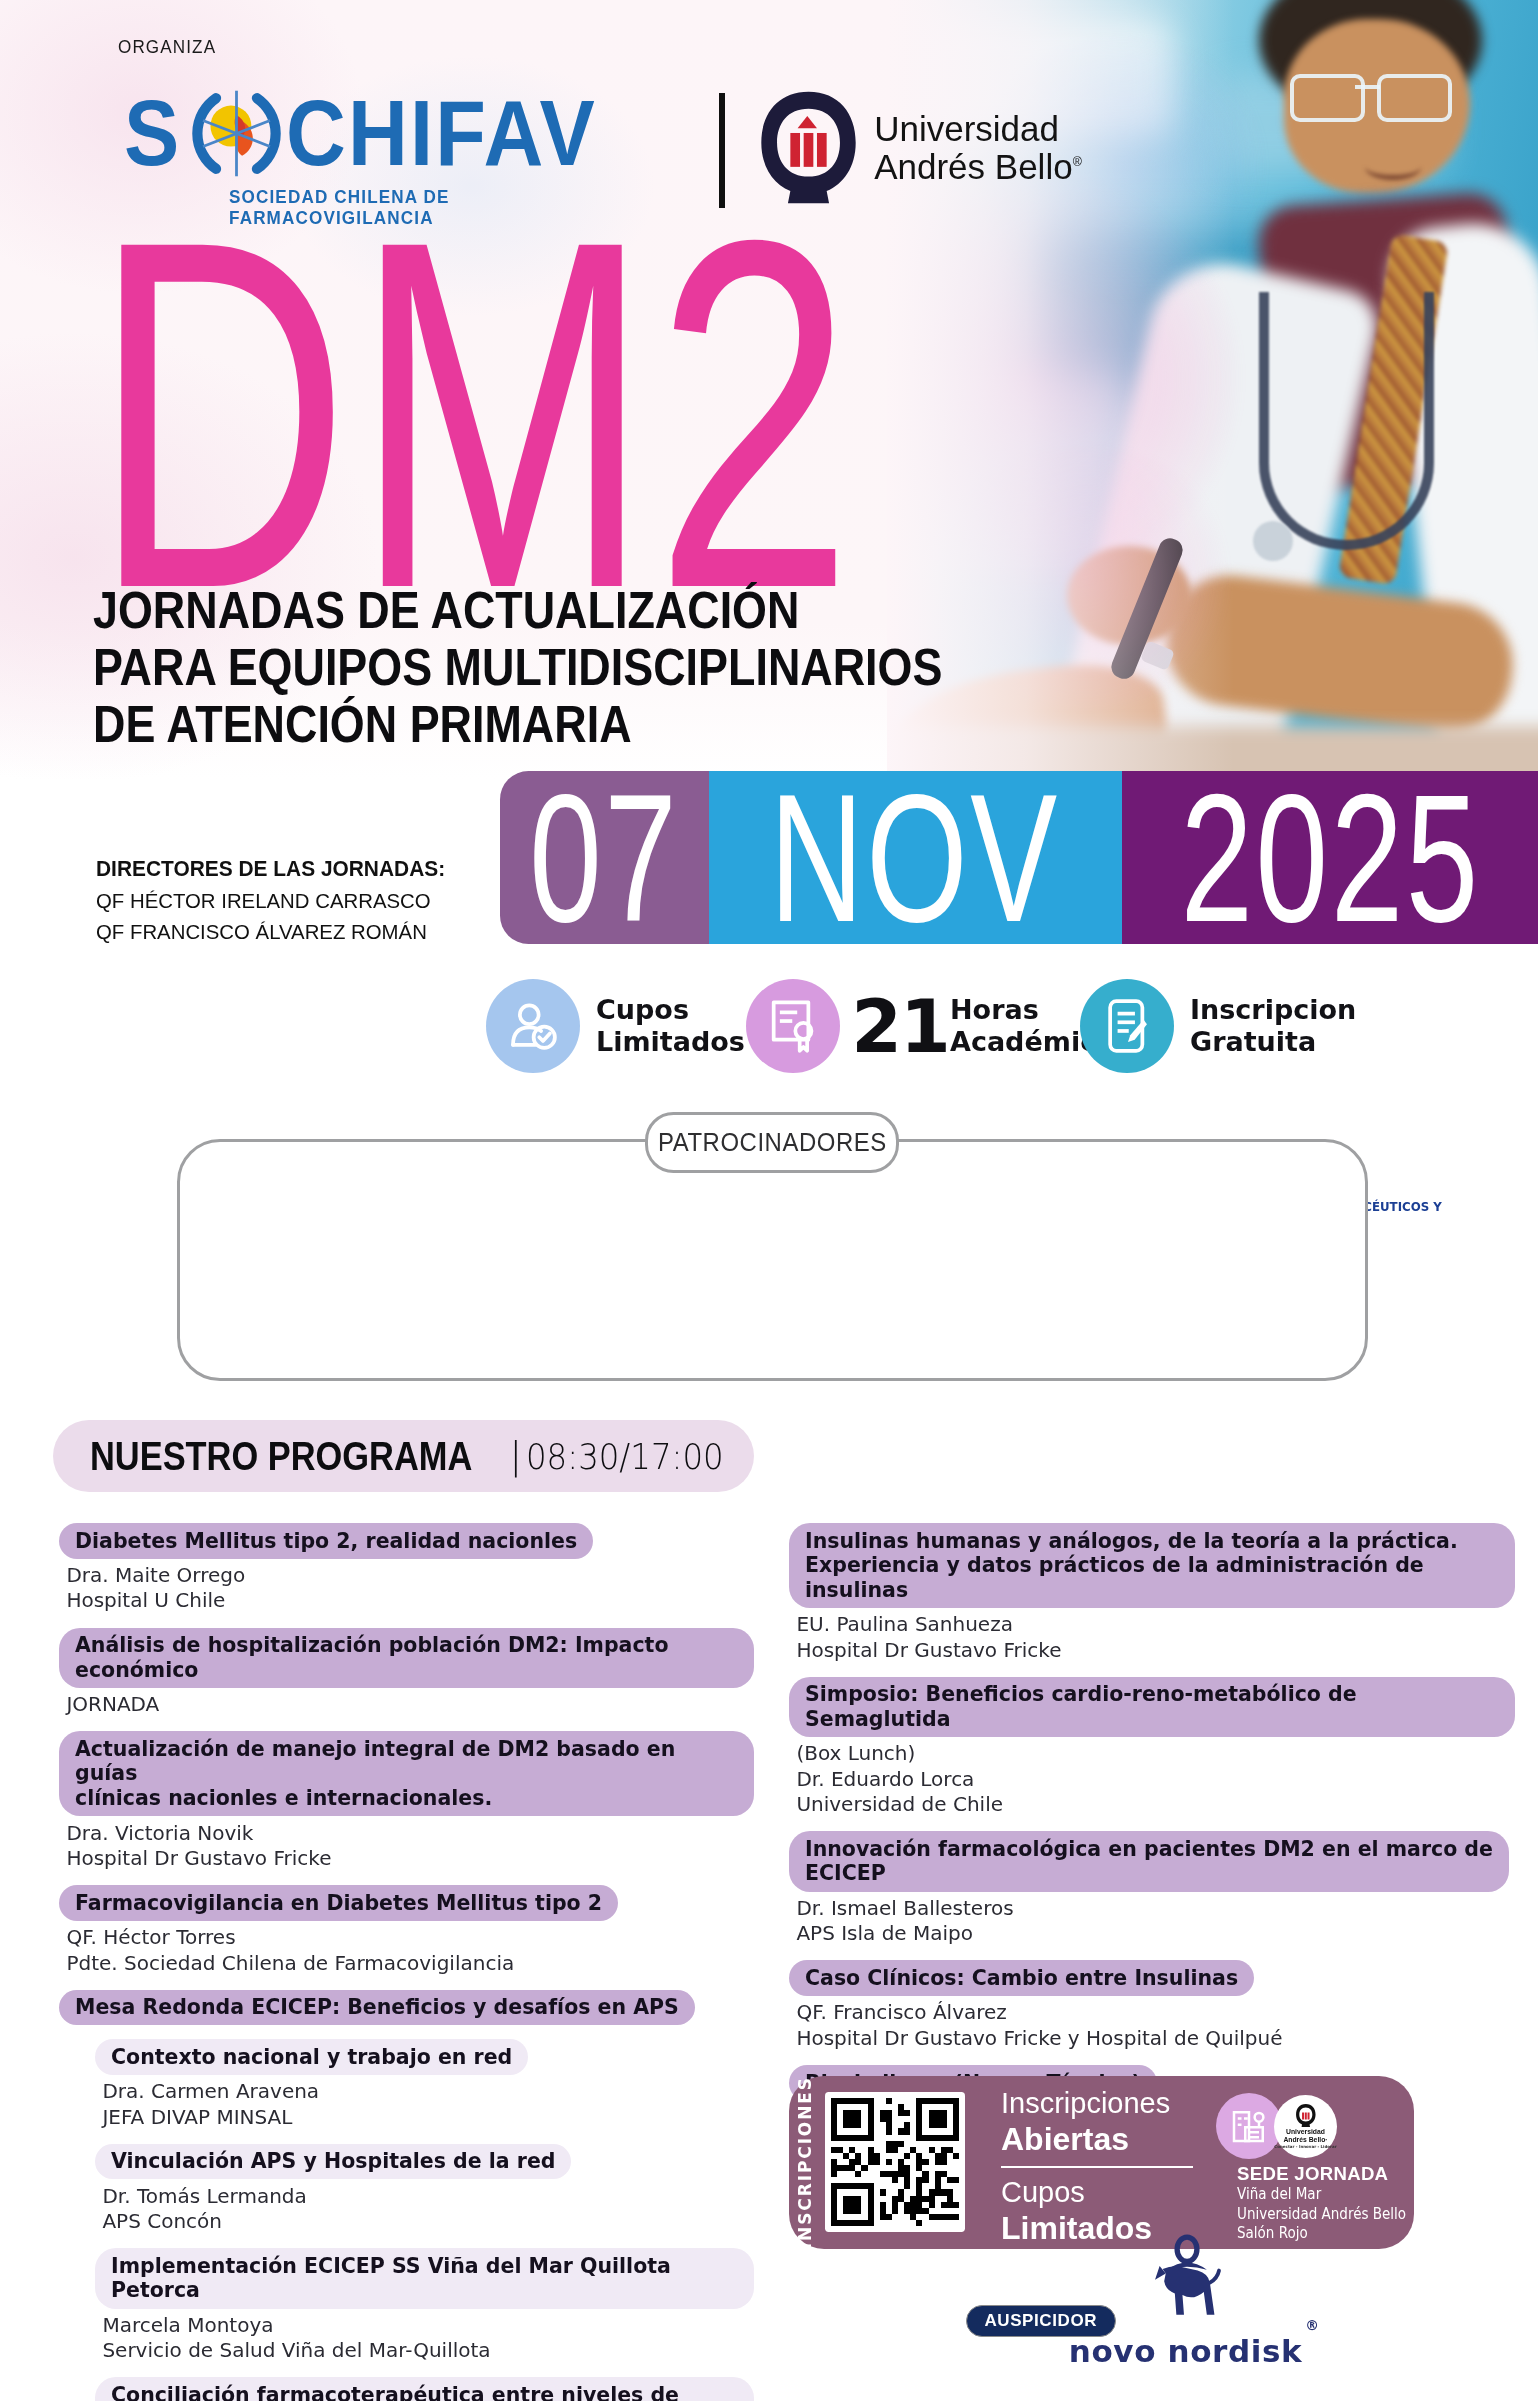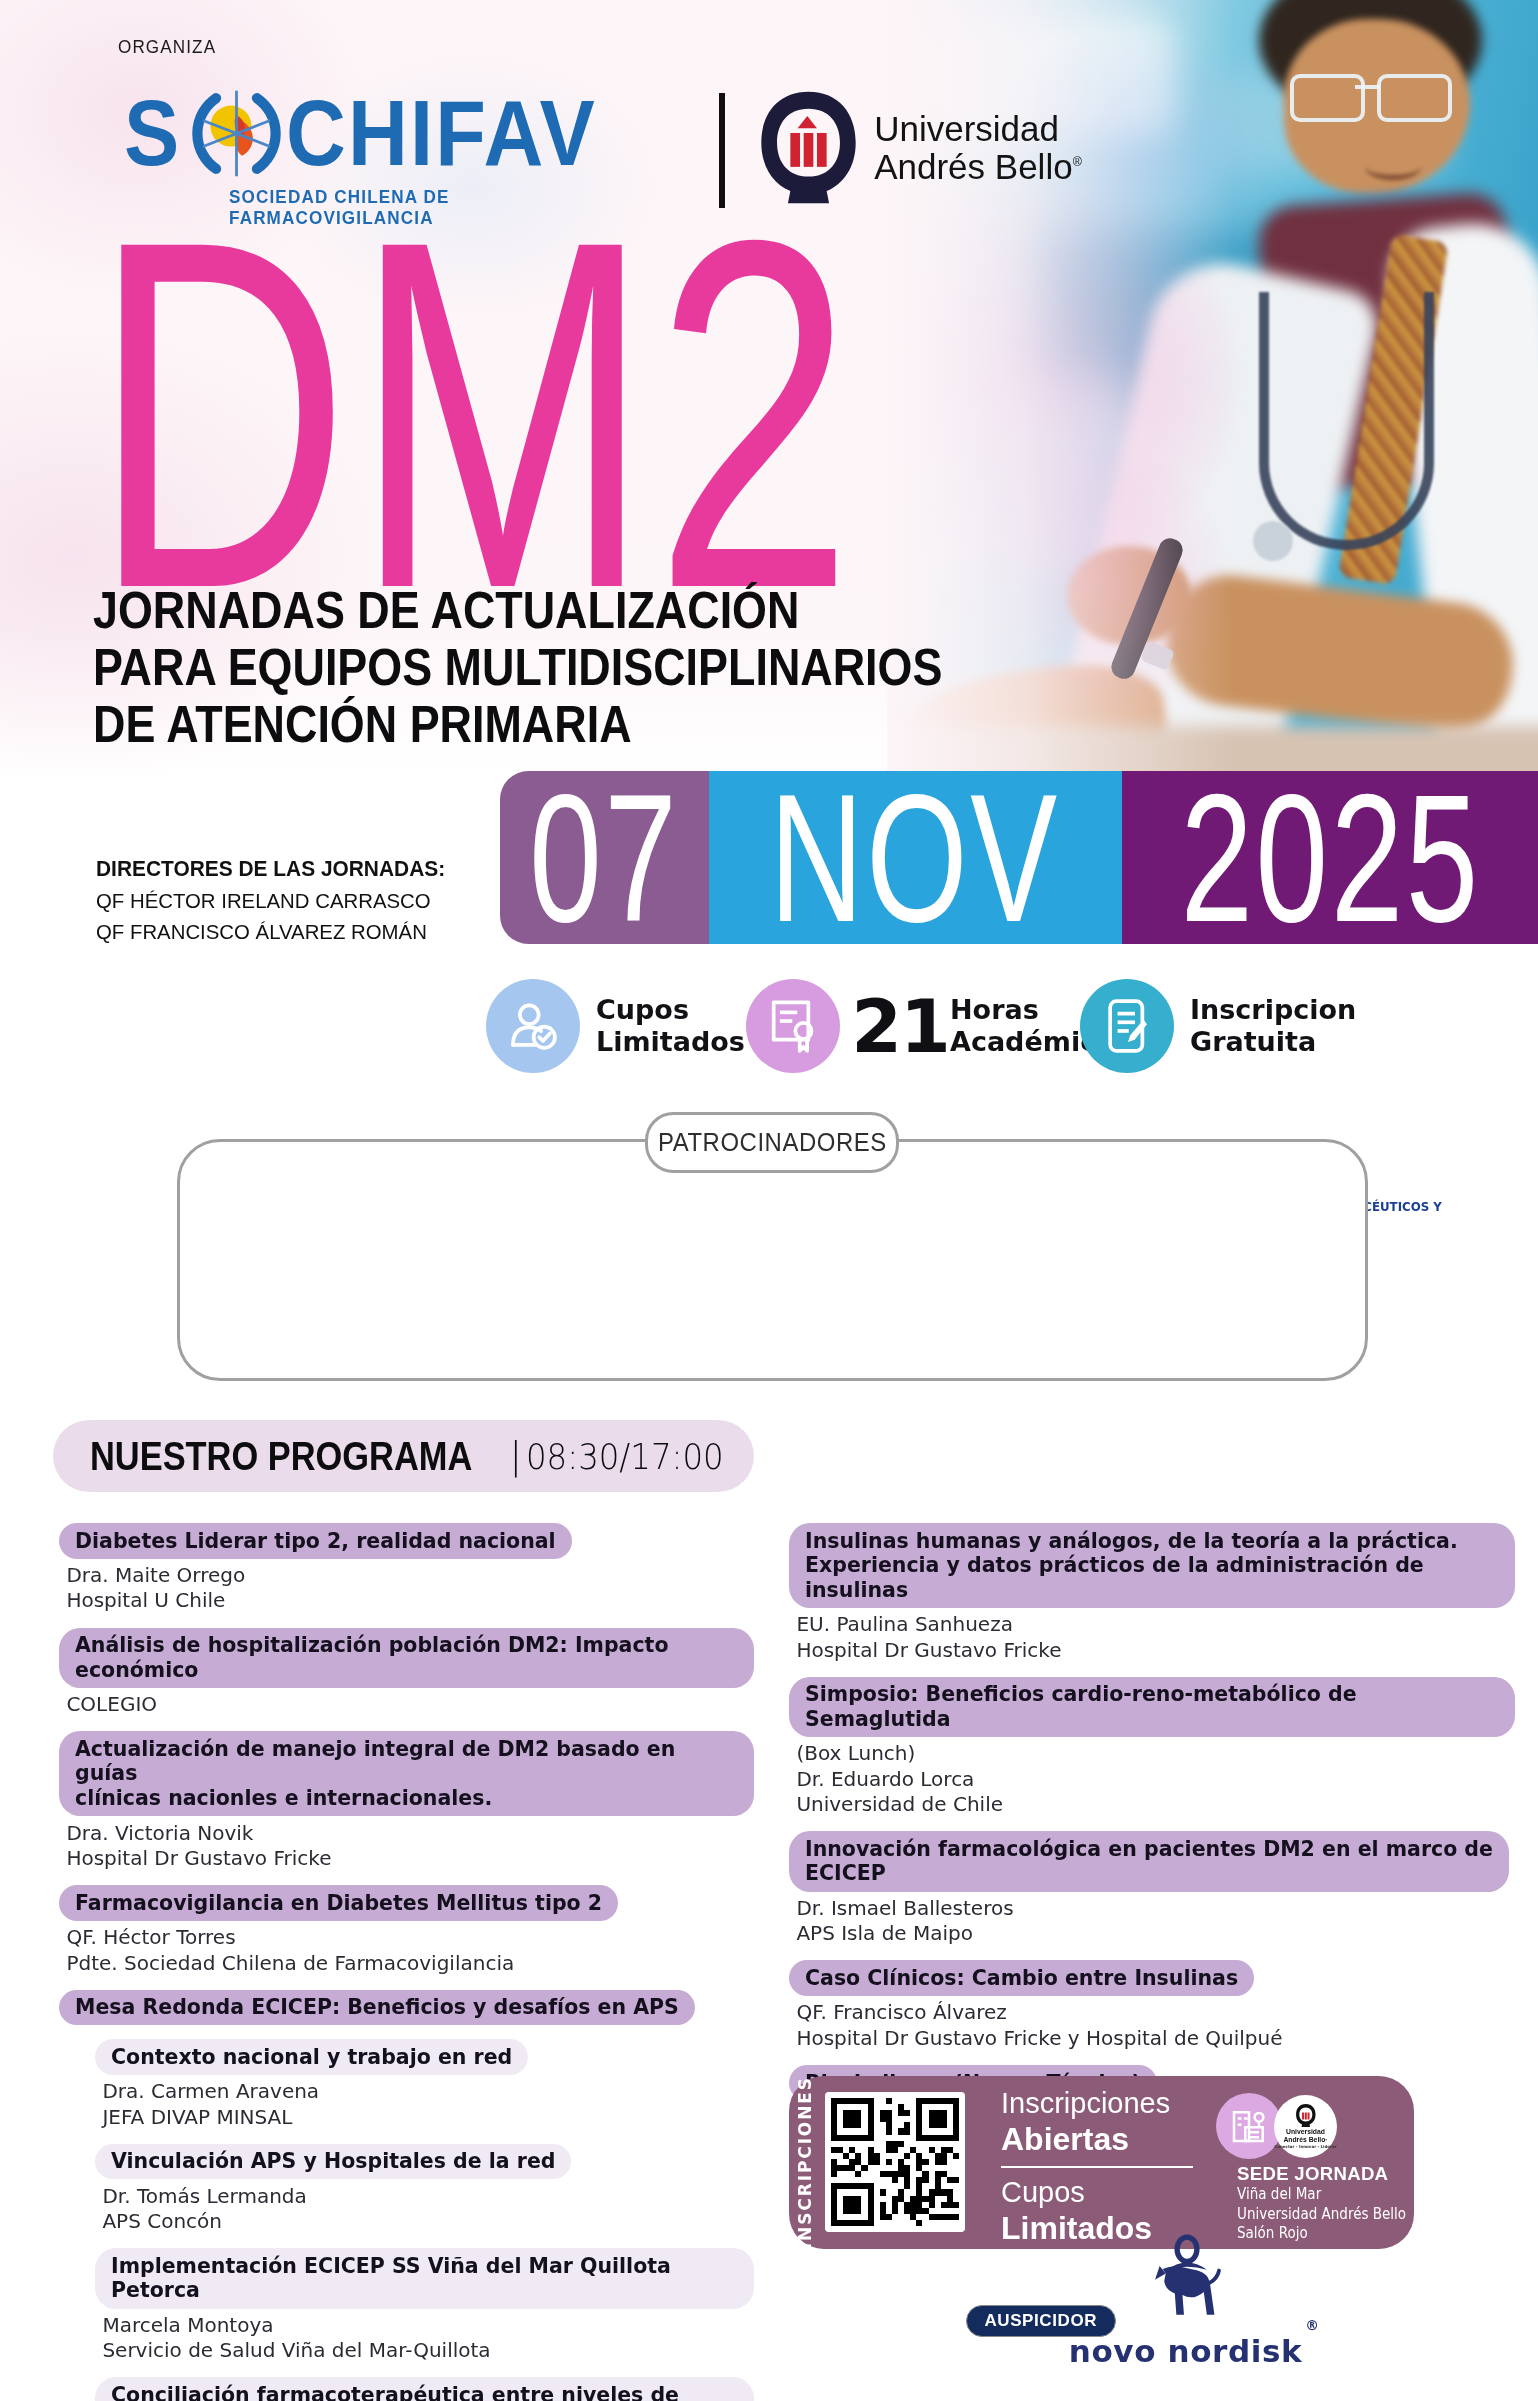--- a/index.html
+++ b/index.html
@@ -425,34 +425,34 @@
   <div class="abs prog-header">
     <span class="prog-h-strong">NUESTRO PROGRAMA</span>
     <span class="prog-h-sep">|</span>
     <span class="prog-h-hours">08:30/17:00</span>
   </div>
 
   <div class="prog-col col-left">
 
       <div class="prog-item style-strong">
         <div class="pill">
-          <div>Diabetes Liderar tipo 2, realidad nacional</div>
+          <div>Diabetes Mellitus tipo 2, realidad nacionles</div>
         </div>
         <div class="speakers">
           <div>Dra. Maite Orrego</div>
           <div>Hospital U Chile</div>
         </div>
       </div>
 
       <div class="prog-item style-strong">
         <div class="pill">
           <div>Análisis de hospitalización población DM2: Impacto económico</div>
         </div>
         <div class="speakers">
-          <div>COLEGIO</div>
+          <div>JORNADA</div>
         </div>
       </div>
 
       <div class="prog-item style-strong">
         <div class="pill">
           <div>Actualización de manejo integral de DM2 basado en guías</div>
           <div>clínicas nacionles e internacionales.</div>
         </div>
         <div class="speakers">
           <div>Dra. Victoria Novik</div>

